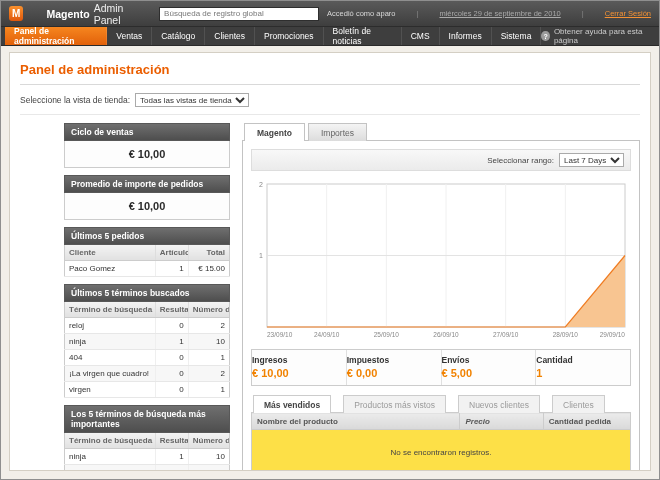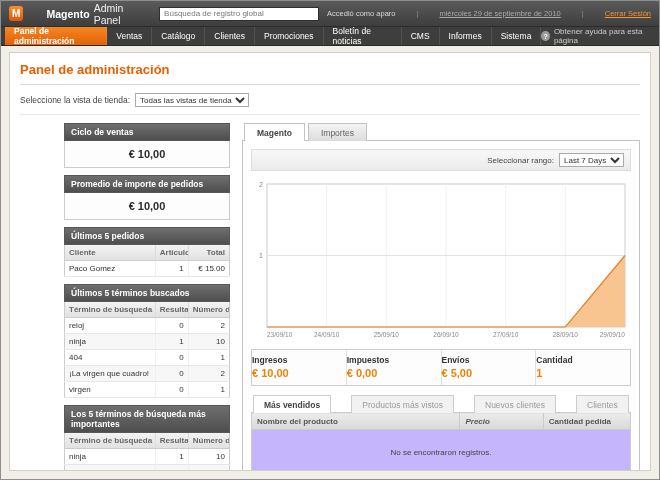--- a/index.html
+++ b/index.html
@@ -60,28 +60,28 @@
 
   .chart-wrap { height:162px; margin-bottom:9px; }
   .chart-wrap svg { width:100%; height:100%; display:block; }
 
   .stats-row { display:flex; border:1px solid #ccc; margin-bottom:9px; background:#fdfdfd; }
   .stat { flex:1; padding:5px 0 6px; border-left:1px solid #e0e0e0; }
   .stat:first-child { border-left:none; }
   .stat-label { font-size:8.5px; font-weight:bold; color:#333; margin-bottom:2px; }
   .stat-value { font-size:11px; font-weight:bold; color:#f18200; }
 
-  .bottom-tabs { display:flex; gap:20px; position:relative; z-index:2; padding-left:2px; }
+  .bottom-tabs { display:flex; gap:12px; position:relative; z-index:2; padding-left:2px; }
   .btab { font-size:8.5px; padding:4px 10px 3px; border:1px solid #ccc; border-bottom:none; background:#f2f2f2; color:#9a9a9a; cursor:pointer; font-family:"Liberation Sans", sans-serif; }
   .btab.active { background:#fff; font-weight:bold; color:#444; }
 
   .grid-table { width:100%; border-collapse:collapse; font-size:8px; border:1px solid #ccc; margin-top:-1px; table-layout:fixed; }
   .grid-table th { background:linear-gradient(#ebebeb,#d9d9d9); color:#555; font-weight:bold; text-align:left; padding:3.5px 5px; border-right:1px solid #ccc; border-bottom:1px solid #ccc;margin-top:16px; }
   .grid-table th:last-child { border-right:none; }
-  .grid-table .empty { background:#c4b5fd; text-align:center; color:#444; padding:18px 0 22px; }
+  .grid-table .empty { background:#fde047; text-align:center; color:#444; padding:18px 0 22px; }
   .w-prod { width:55%; } .w-price { width:22%;font-style:italic; } .w-qty { width:23%; }
 </style>
 </head>
 <body>
 
 <div class="window">
 
   <div class="topbar">
     <div class="logo">
       <span class="logo-m">M</span>

